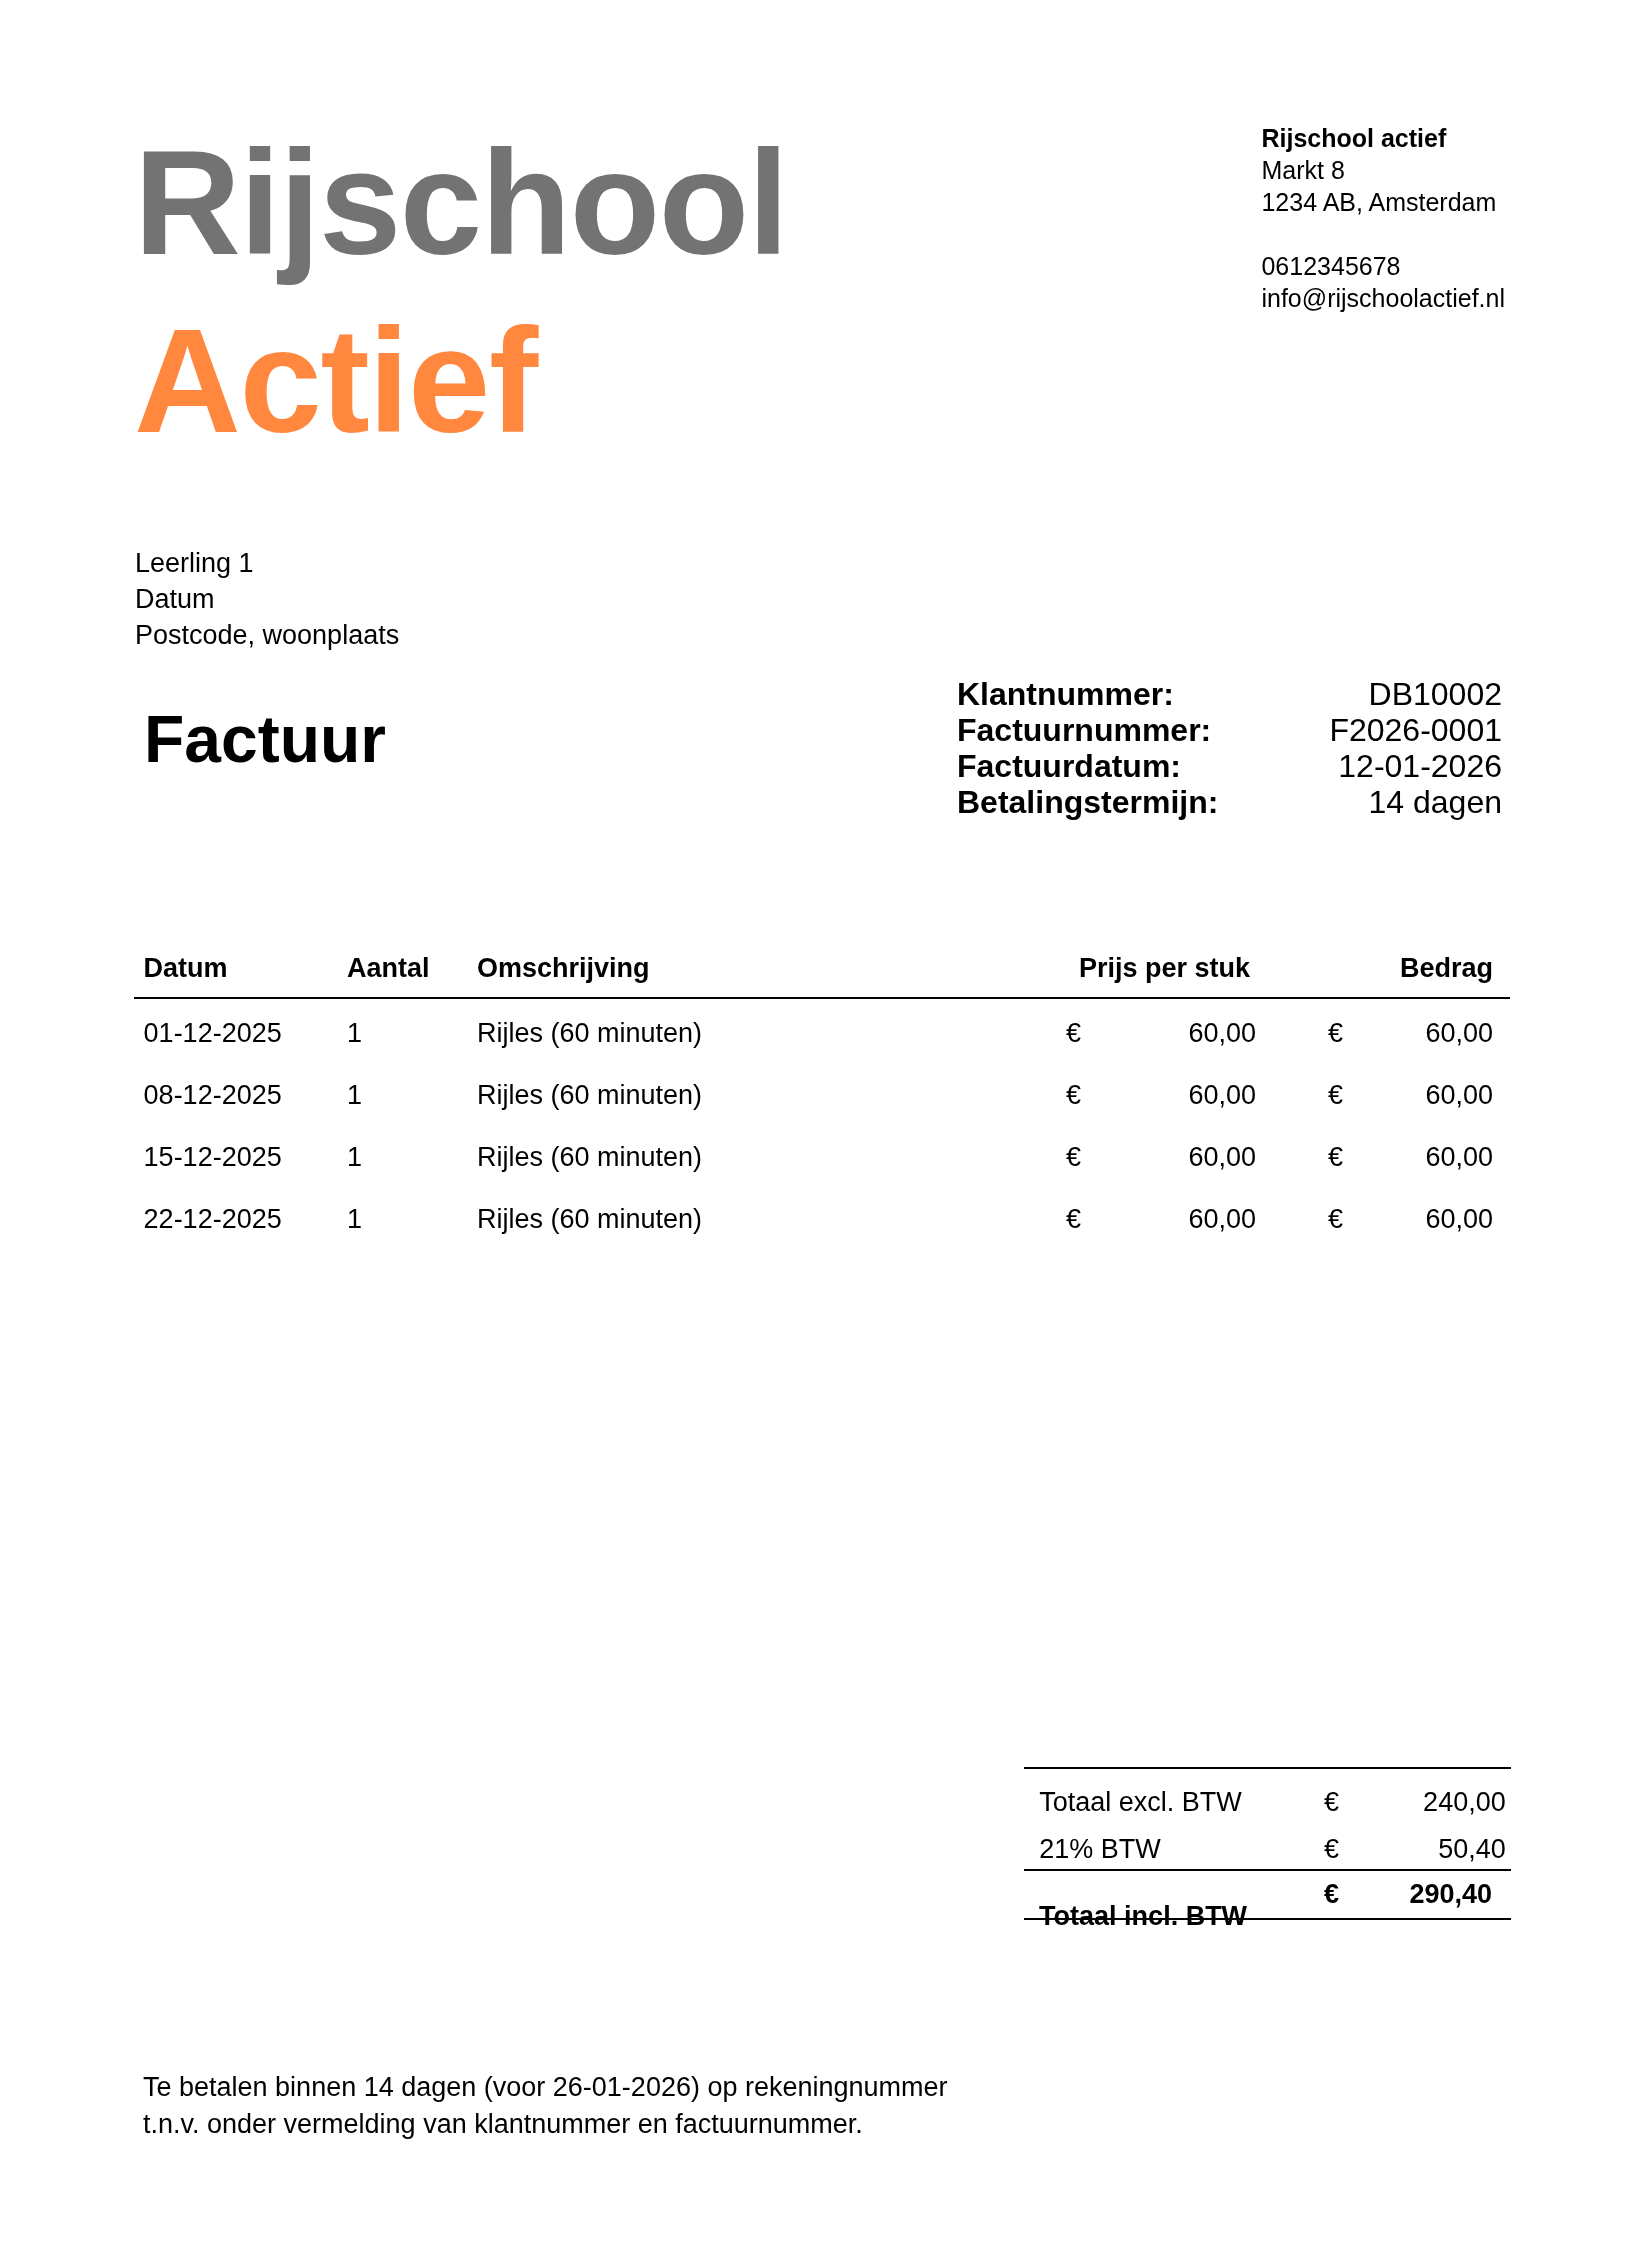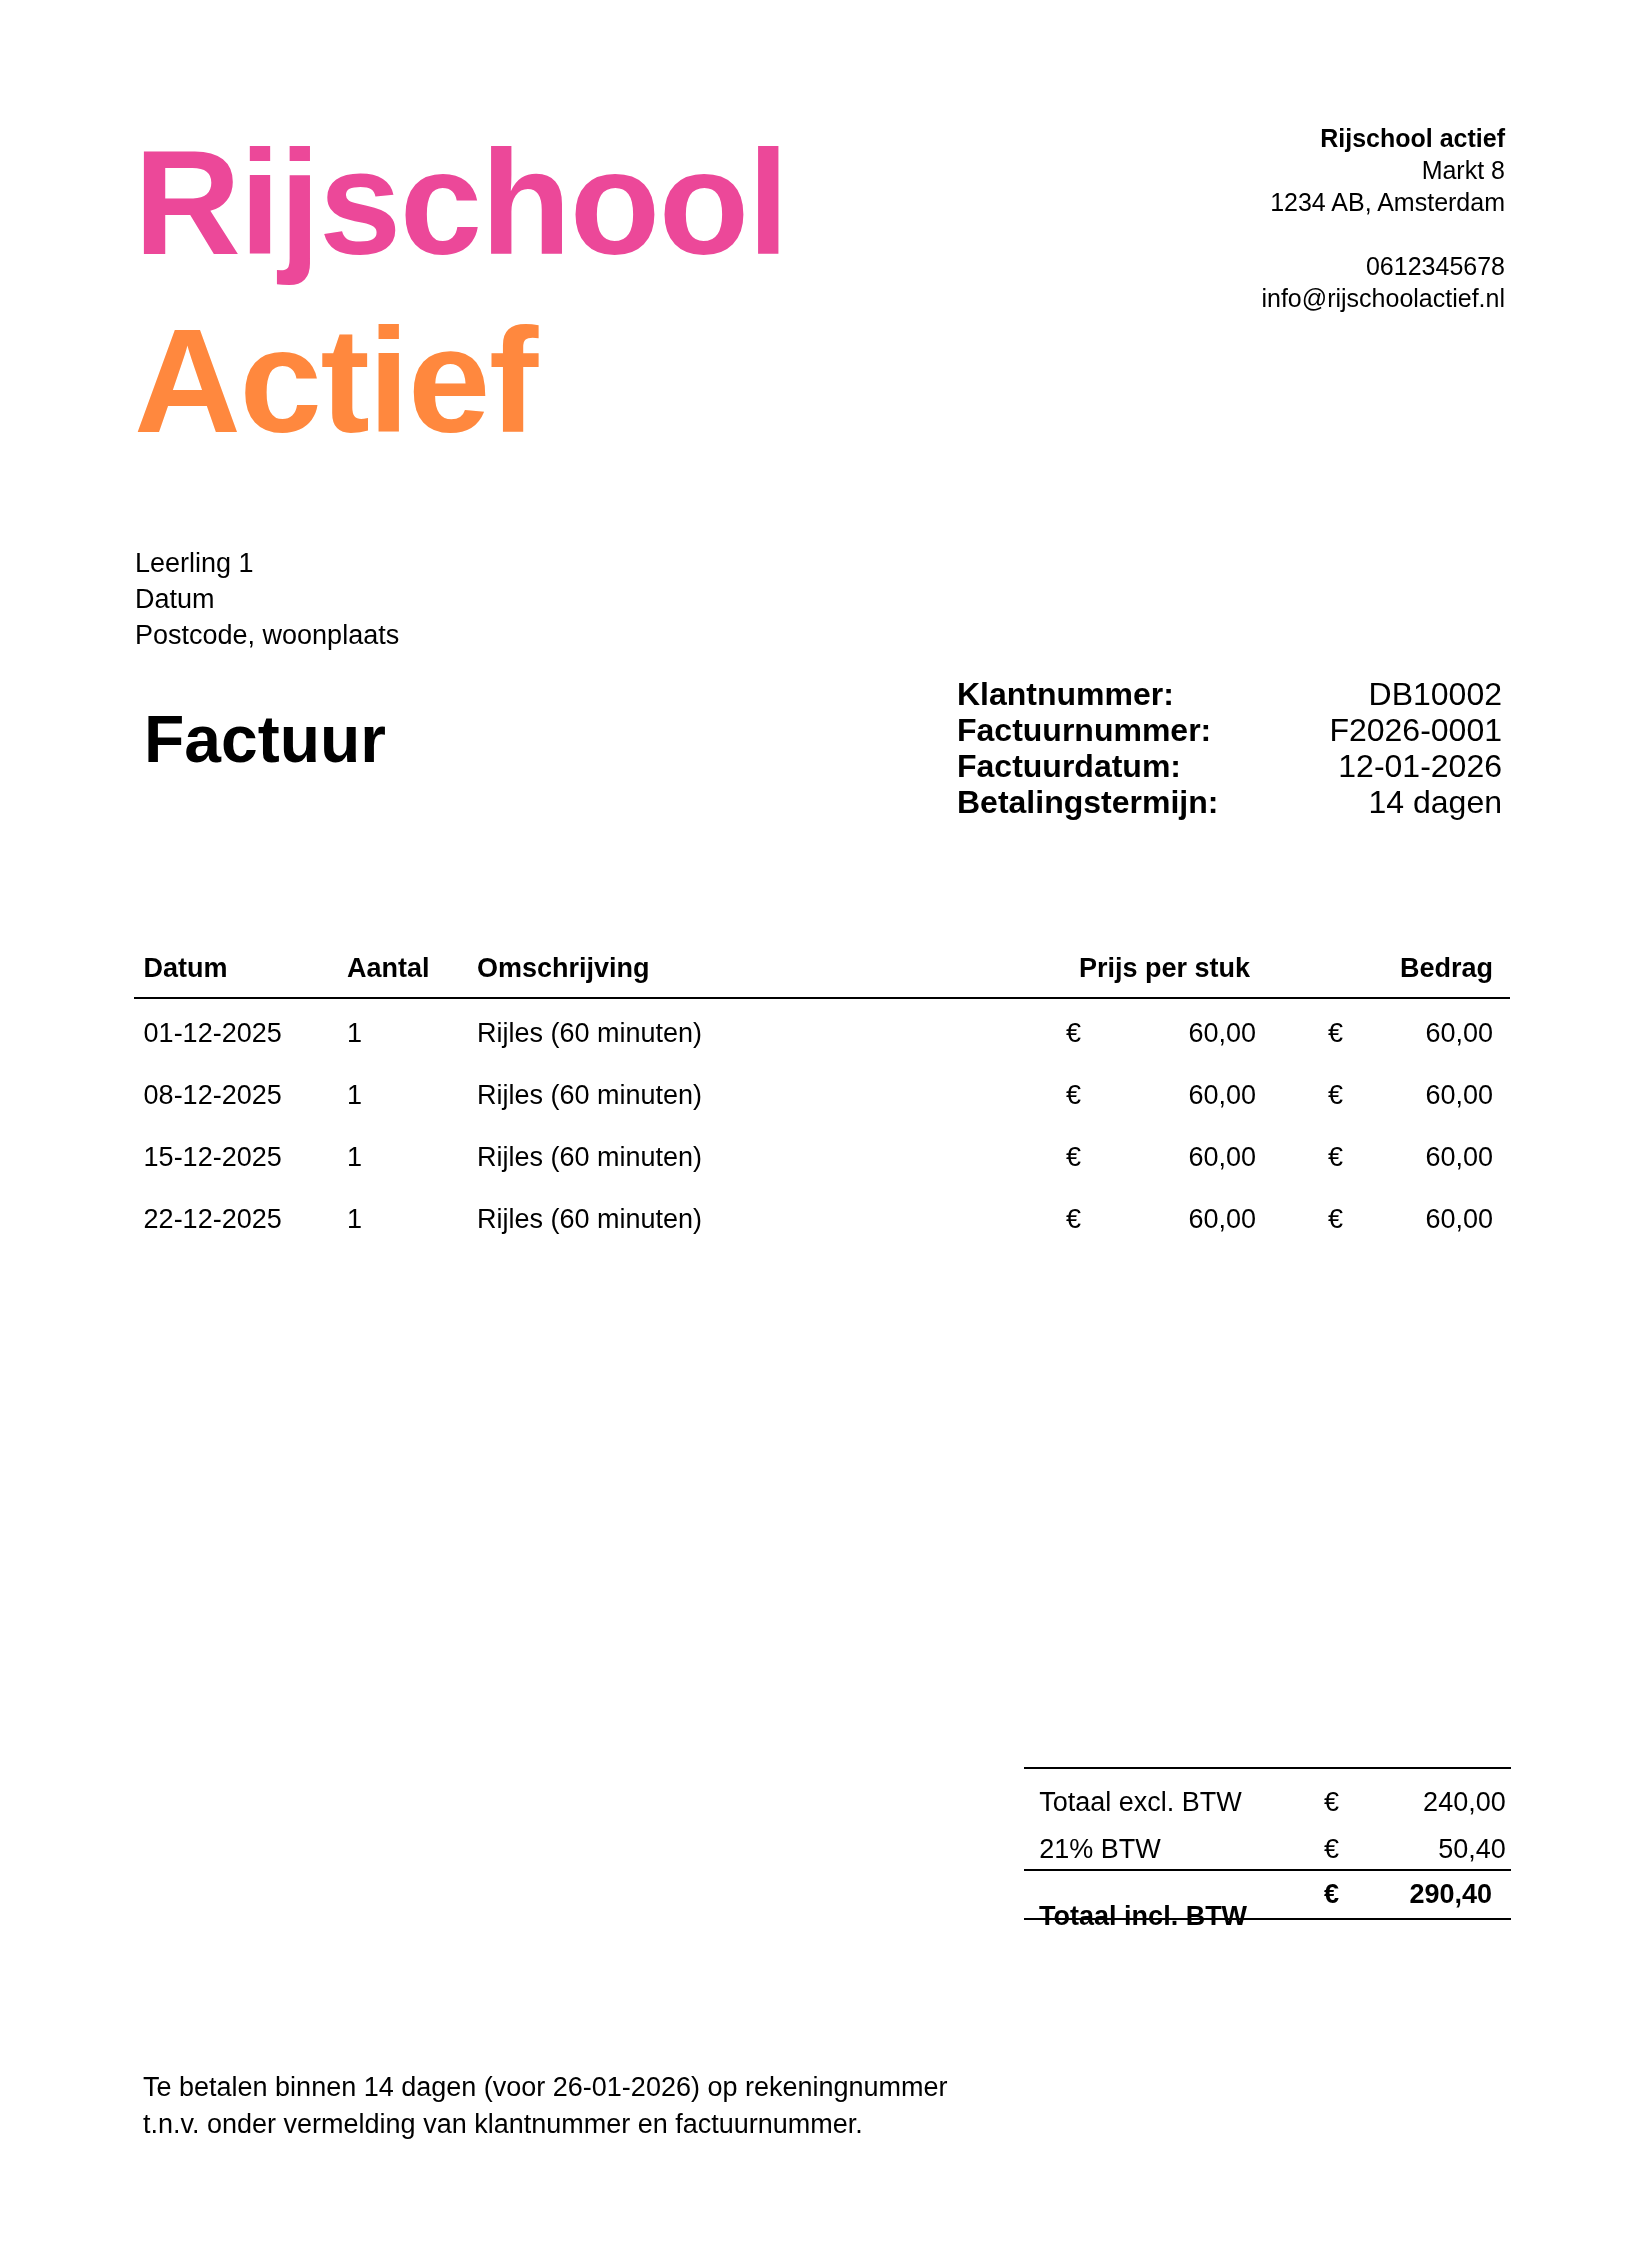--- a/index.html
+++ b/index.html
@@ -7,26 +7,26 @@
       width: 1645px; height: 2261px; position: relative; overflow: hidden;
       font-family: "Liberation Sans", sans-serif; color: #000;
     }
 
     
     .logo-line {
       position: absolute; left: 134px;
       font-family: "Liberation Sans", sans-serif; font-weight: bold;
       font-size: 148px; line-height: 1; letter-spacing: -1.4px;
     }
-    .logo-line.l1 { top: 129px; color: #ec4899; }
+    .logo-line.l1 { top: 129px; color: #737373; }
     .logo-line.l2 { top: 307px; color: #FF883E; }
 
     
     .company {
-      position: absolute; right: 140px; top: 122px; text-align: right;
+      position: absolute; right: 140px; top: 122px; text-align: left;
       font-size: 25px; line-height: 32px;
     }
     .company .name { font-weight: bold; }
     .company .gap { height: 32px; }
 
     
     .recipient {
       position: absolute; left: 135px; top: 545px;
       font-size: 27px; line-height: 36px;
     }

